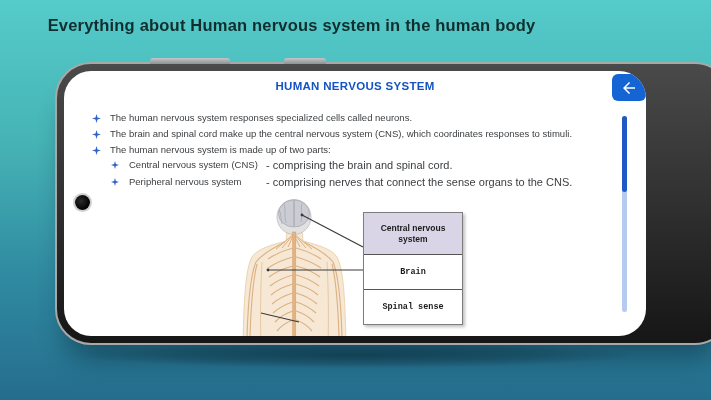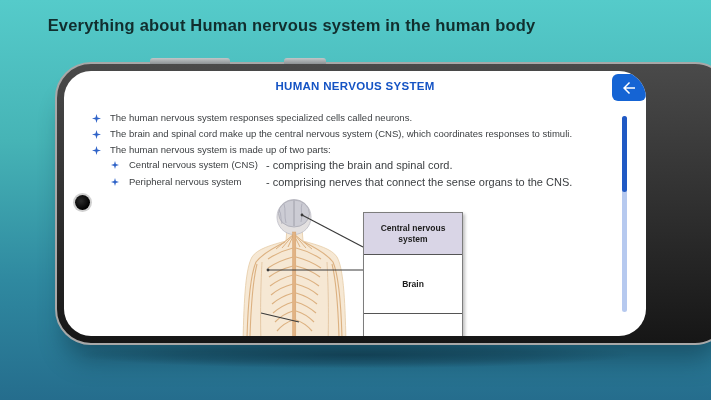--- a/index.html
+++ b/index.html
@@ -70,21 +70,21 @@
   .diagram svg{position:absolute;left:0;top:0;}
   .cns-table{
     position:absolute;left:128px;top:14px;width:100px;
     background:#ffffff;border:1px solid #7d7d7d;box-sizing:border-box;
     box-shadow:2px 2px 3px rgba(0,0,0,.25);
     font-size:8.5px;font-weight:700;color:#1c1c1c;text-align:center;
   }
   .cns-table .thead{
     background:#d9d5e6;padding:10px 4px;line-height:1.25;border-bottom:1px solid #555;
   }
-  .cns-table .trow{padding:24px 4px;border-bottom:1px solid #555;}
+  .cns-table .trow{padding:12px 4px;border-bottom:1px solid #555;font-family:Liberation Mono, monospace;}
   .cns-table .trow:last-child{border-bottom:none;}
 </style>
 </head>
 <body>
 
 <div class="stage">
 
   <div class="page-title">Everything about Human nervous system in the human body</div>
 
   <div class="floor-shadow"></div>

